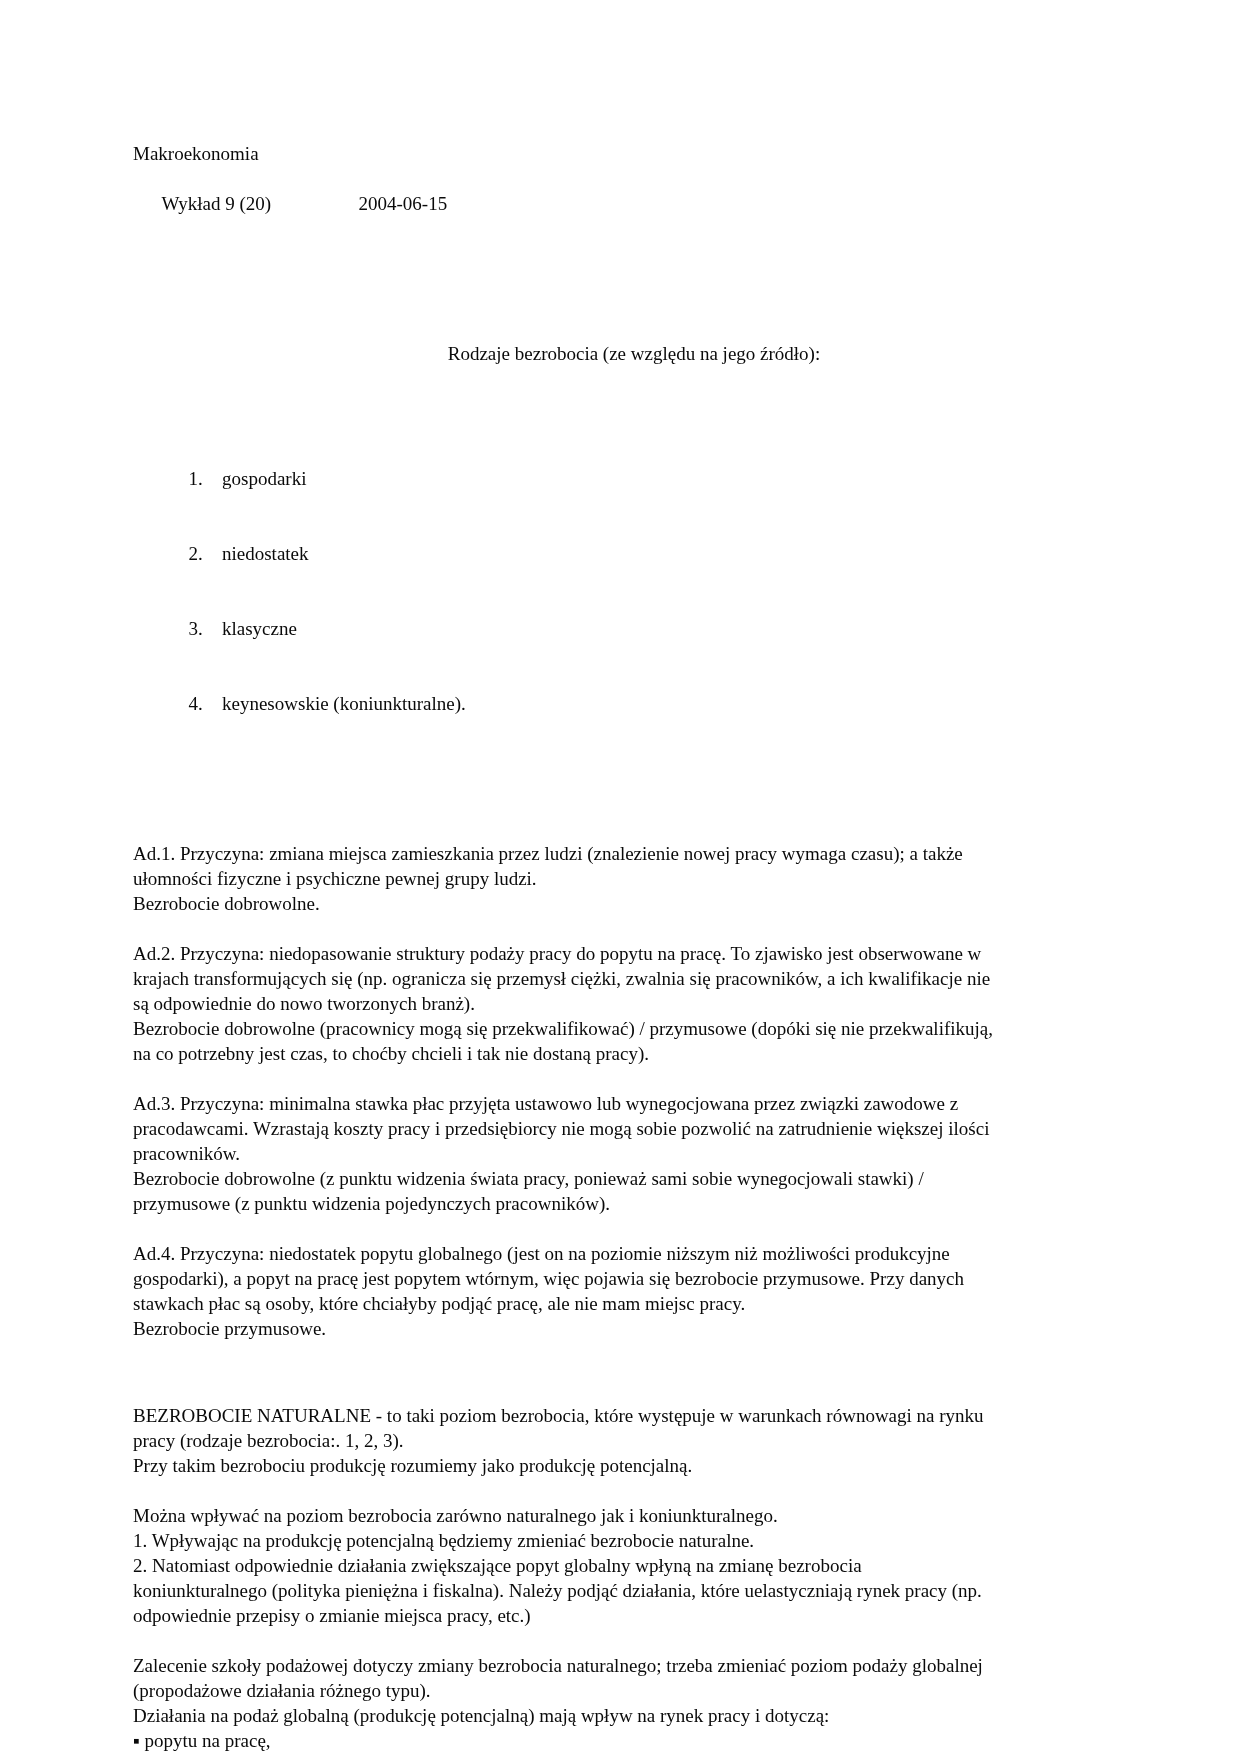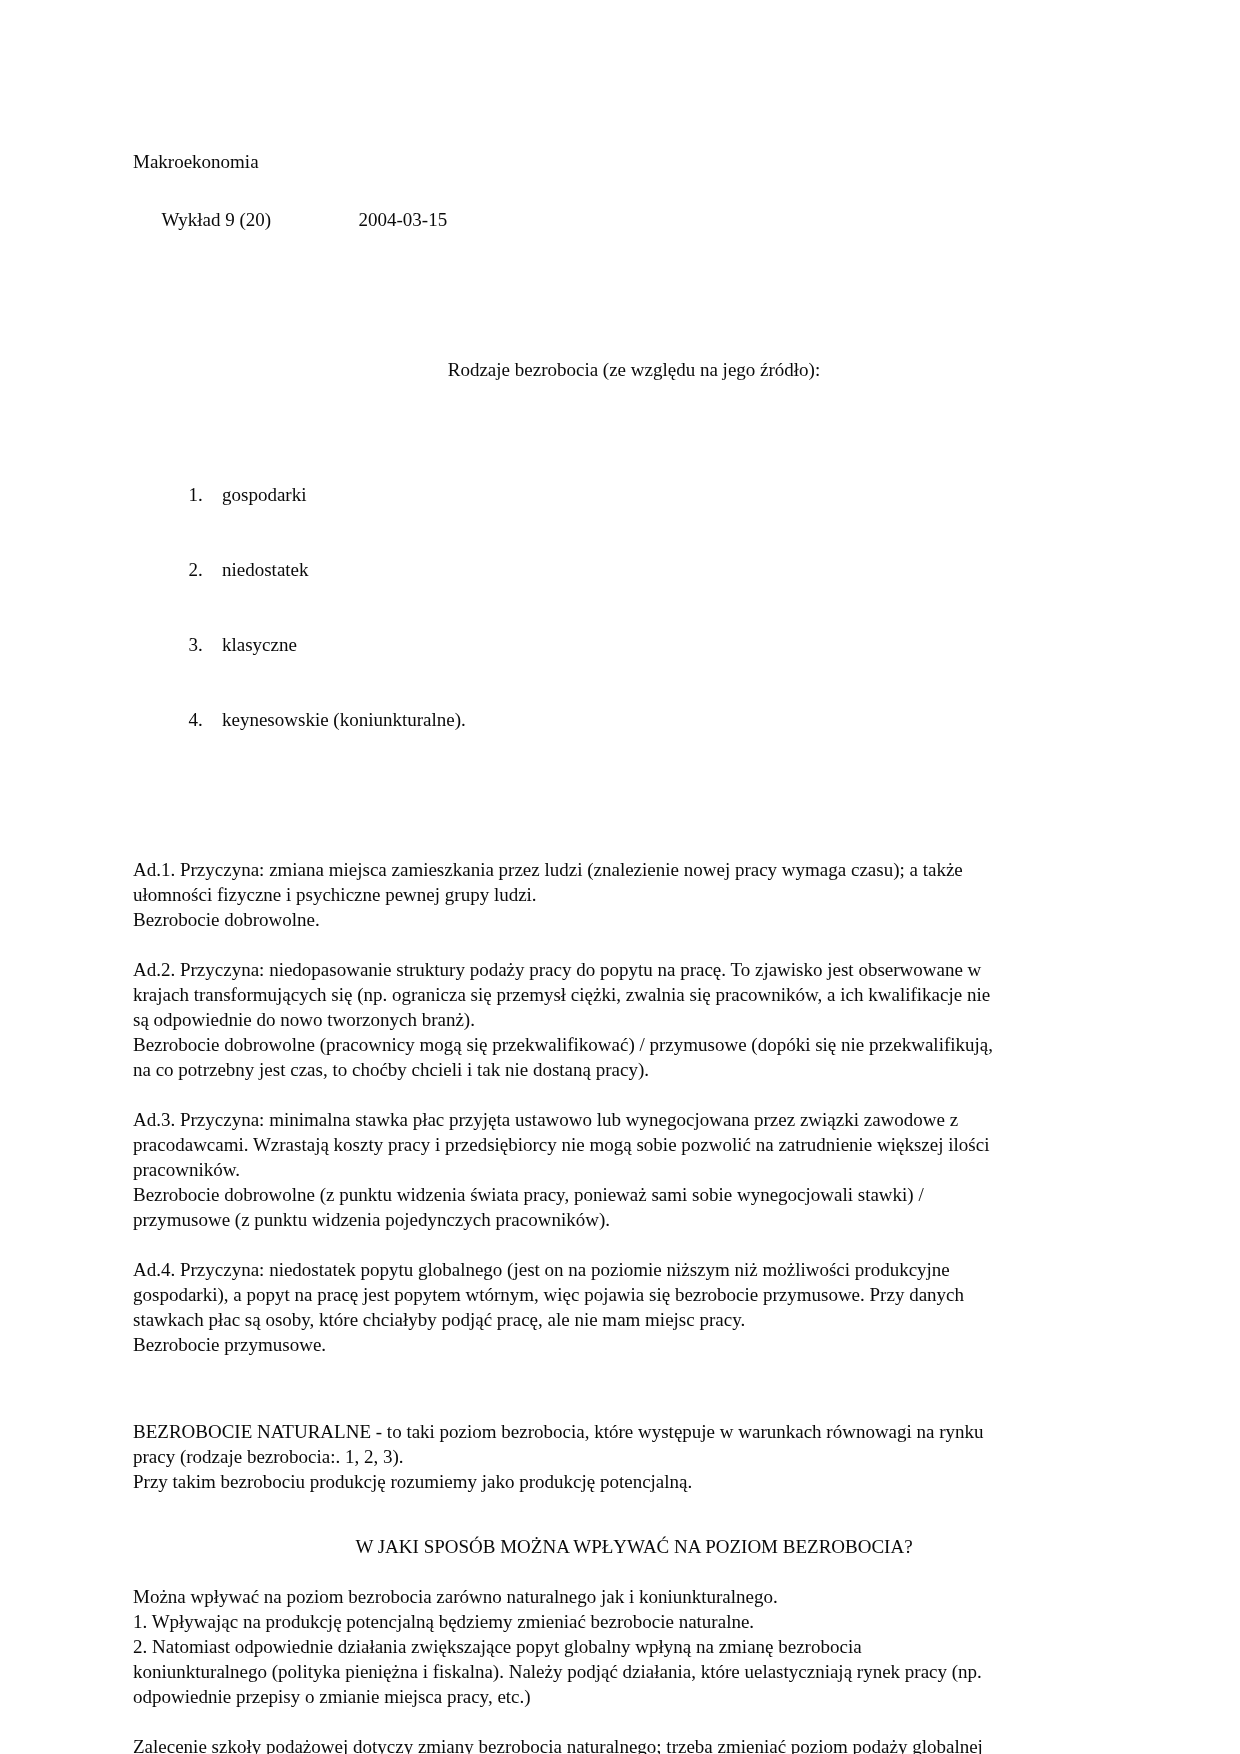--- a/index.html
+++ b/index.html
@@ -13,21 +13,21 @@
     height: 1754px;
     box-sizing: border-box;
     background: #ffffff;
     color: #0a0a0a;
     font-family: "Liberation Serif", "DejaVu Serif", serif;
     font-size: 19px;
     line-height: 25px;
     padding: 141px 105px 0 133px;
     overflow: hidden;
   }
-  .doc-header-line { white-space: pre-wrap; margin-top: 8px; }
+  .doc-header-line { white-space: pre-wrap; }
   .lecture-cell {
     display: inline-block;
     width: 197px;
   }
   .para {
     white-space: pre-wrap;
     margin: 25px 0 0 0;
   }
   .gap2 { margin-top: 62px; }
   .section-heading {
@@ -45,21 +45,21 @@
   }
 </style>
 </head>
 <body>
 
 <div class="page">
 
   <div class="doc-header">
     <div class="doc-header-line">Makroekonomia</div>
     <div class="doc-header-line">
-      <span class="lecture-cell">Wykład 9 (20)</span><span>2004-03-15</span>
+      <span class="lecture-cell">Wykład 9 (20)</span><span>2004-06-15</span>
     </div>
   </div>
 
   <div class="para gap2" style="margin-top:50px;text-align:center;">
     <div>Rodzaje bezrobocia (ze względu na jego źródło):</div>
     <div class="types-list">
       <div class="list-row">
         <span class="list-num">1.</span>
         <span>gospodarki</span>
       </div>
@@ -96,21 +96,20 @@
 
   <div class="para">Ad.4. Przyczyna: niedostatek popytu globalnego (jest on na poziomie niższym niż możliwości produkcyjne
 gospodarki), a popyt na pracę jest popytem wtórnym, więc pojawia się bezrobocie przymusowe. Przy danych
 stawkach płac są osoby, które chciałyby podjąć pracę, ale nie mam miejsc pracy.
 Bezrobocie przymusowe.</div>
 
   <div class="para gap2">BEZROBOCIE NATURALNE - to taki poziom bezrobocia, które występuje w warunkach równowagi na rynku
 pracy (rodzaje bezrobocia:. 1, 2, 3).
 Przy takim bezrobociu produkcję rozumiemy jako produkcję potencjalną.</div>
 
-  <div class="section-heading">W JAKI SPOSÓB MOŻNA WPŁYWAĆ NA POZIOM BEZROBOCIA?</div>
 
   <div class="para">Można wpływać na poziom bezrobocia zarówno naturalnego jak i koniunkturalnego.
 1. Wpływając na produkcję potencjalną będziemy zmieniać bezrobocie naturalne.
 2. Natomiast odpowiednie działania zwiększające popyt globalny wpłyną na zmianę bezrobocia
 koniunkturalnego (polityka pieniężna i fiskalna). Należy podjąć działania, które uelastyczniają rynek pracy (np.
 odpowiednie przepisy o zmianie miejsca pracy, etc.)</div>
 
   <div class="para">Zalecenie szkoły podażowej dotyczy zmiany bezrobocia naturalnego; trzeba zmieniać poziom podaży globalnej
 (propodażowe działania różnego typu).
 Działania na podaż globalną (produkcję potencjalną) mają wpływ na rynek pracy i dotyczą:

